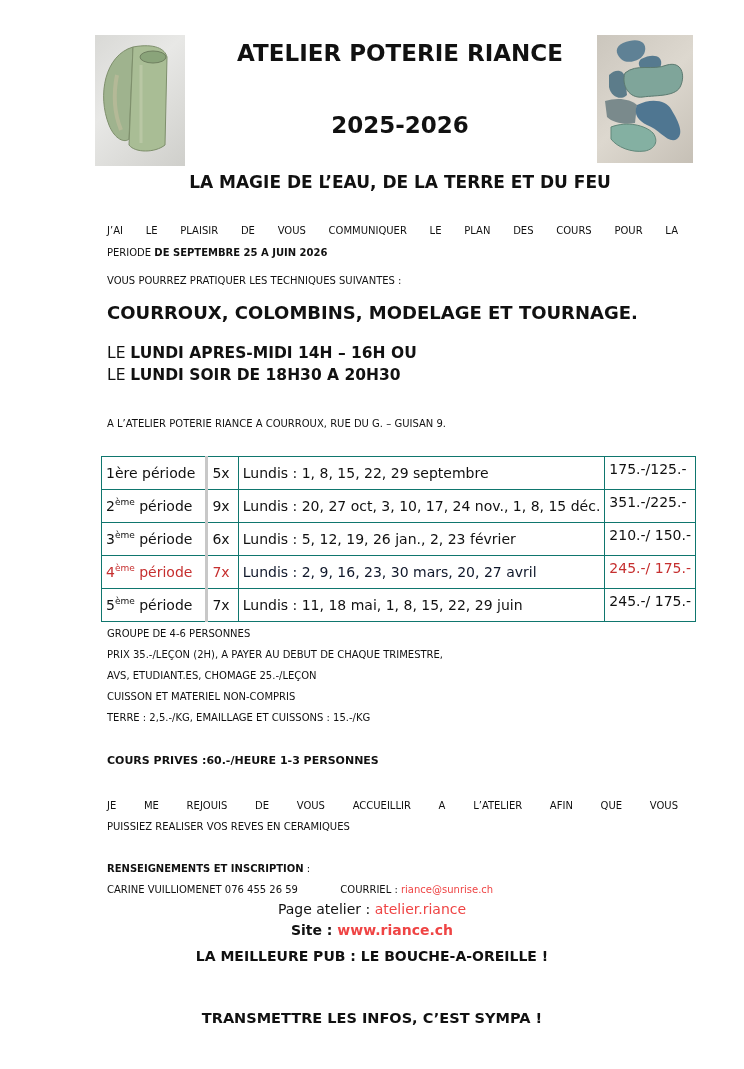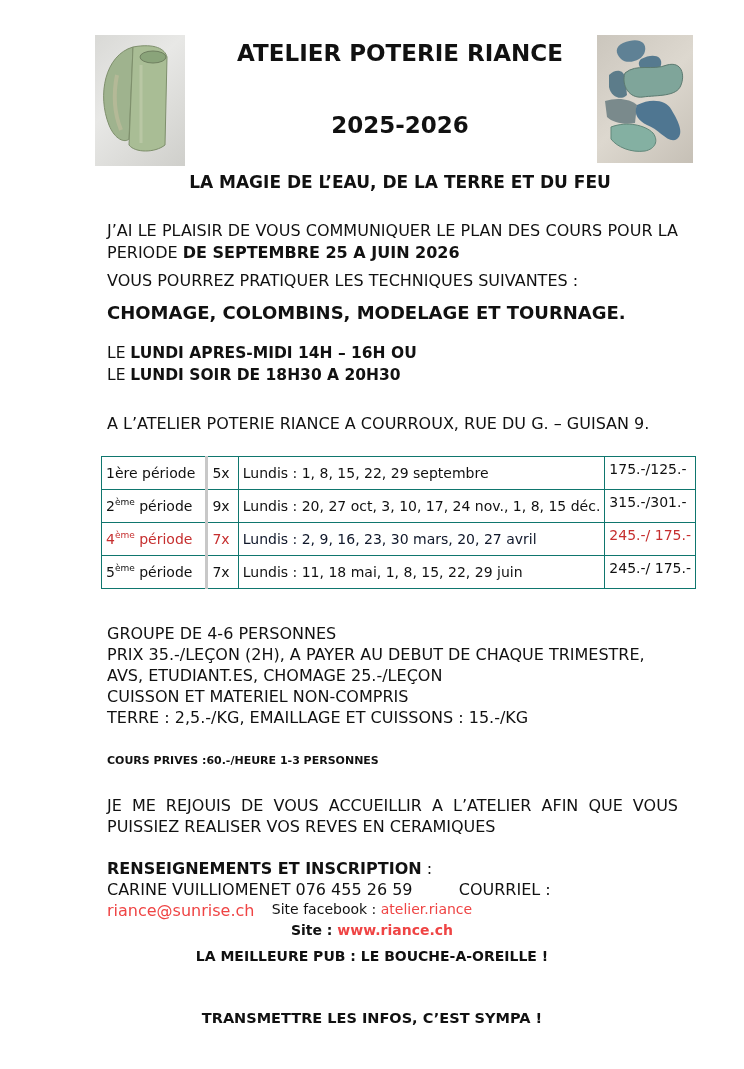--- a/index.html
+++ b/index.html
@@ -15,21 +15,21 @@
     .photo-right {
       left: 597px; top: 35px; width: 96px; height: 128px;
       background: linear-gradient(135deg, #cbc6bd 0%, #ddd8cf 50%, #c6c0b6 100%);
     }
     .title {
       left: 0; width: 744px; text-align: center; font-weight: bold; color: #111; margin-left: 28px;
     }
     .t1 { top: 40px; font-size: 23px; }
     .t2 { top: 112px; font-size: 23px; }
     .t3 { top: 172px; font-size: 17px; }
-    .body-text { left: 107px; width: 571px; font-size: 16px; line-height: 21px; }
+    .body-text { left: 107px; width: 571px; font-size: 10px; line-height: 21px; }
     .justify { text-align: justify; text-align-last: justify; }
     .big { font-size: 17.5px; font-weight: bold; }
     .med { font-size: 15.5px; }
     b { font-weight: bold; text-align: center; }
     table.periods {
       position: absolute; left: 101px; top: 456px; width: 595px;
       border-collapse: collapse; font-size: 14px;
     }
     table.periods td {
       border: 1px solid #0f766e; height: 28px; padding: 0 4px; vertical-align: middle;
@@ -70,21 +70,21 @@
 
 <div class="abs title t1">ATELIER POTERIE RIANCE</div>
 <div class="abs title t2">2025-2026</div>
 <div class="abs title t3">LA MAGIE DE L’EAU, DE LA TERRE ET DU FEU</div>
 
 <div class="abs body-text justify" style="top:220px;">J’AI LE PLAISIR DE VOUS COMMUNIQUER LE PLAN DES COURS POUR LA</div>
 <div class="abs body-text" style="top:242px;">
   <span>PERIODE </span><b>DE SEPTEMBRE 25 A JUIN 2026</b>
 </div>
 <div class="abs body-text" style="top:270px;">VOUS POURREZ PRATIQUER LES TECHNIQUES SUIVANTES :</div>
-<div class="abs body-text big" style="top:302px; font-size:18px;">CHOMAGE, COLOMBINS, MODELAGE ET TOURNAGE.</div>
+<div class="abs body-text big" style="top:302px; font-size:18px;">COURROUX, COLOMBINS, MODELAGE ET TOURNAGE.</div>
 
 <div class="abs body-text med" style="top:343px;">
   <span>LE </span><b>LUNDI APRES-MIDI 14H – 16H OU</b>
 </div>
 <div class="abs body-text med" style="top:365px;">
   <span>LE </span><b>LUNDI SOIR DE 18H30 A 20H30</b>
 </div>
 <div class="abs body-text" style="top:413px;">A L’ATELIER POTERIE RIANCE A COURROUX, RUE DU G. – GUISAN 9.</div>
 
 <table class="periods">
@@ -92,21 +92,27 @@
       <tr>
         <td class="c1"><span>1ère</span><sup></sup><span> période</span></td>
         <td class="c2">5x</td>
         <td class="c3">Lundis : 1, 8, 15, 22, 29 septembre</td>
         <td class="c4">175.-/125.-</td>
       </tr>
       <tr>
         <td class="c1"><span>2</span><sup>ème</sup><span> période</span></td>
         <td class="c2">9x</td>
         <td class="c3">Lundis : 20, 27 oct, 3, 10, 17, 24 nov., 1, 8, 15 déc.</td>
-        <td class="c4">315.-/301.-</td>
+        <td class="c4">351.-/225.-</td>
+      </tr>
+      <tr>
+        <td class="c1"><span>3</span><sup>ème</sup><span> période</span></td>
+        <td class="c2">6x</td>
+        <td class="c3">Lundis : 5, 12, 19, 26 jan., 2, 23 février</td>
+        <td class="c4">210.-/ 150.-</td>
       </tr>
       <tr class="highlight">
         <td class="c1" style="color: rgb(198, 47, 47);"><span>4</span><sup>ème</sup><span> période</span></td>
         <td class="c2" style="color: rgb(198, 47, 47);">7x</td>
         <td class="c3" style="color: #0f172a;">Lundis : 2, 9, 16, 23, 30 mars, 20, 27 avril</td>
         <td class="c4" style="color: rgb(198, 47, 47);">245.-/ 175.-</td>
       </tr>
       <tr>
         <td class="c1"><span>5</span><sup>ème</sup><span> période</span></td>
         <td class="c2">7x</td>
@@ -130,20 +136,20 @@
 
 <div class="abs body-text" style="top:858px;">
   <b>RENSEIGNEMENTS ET INSCRIPTION</b><span> :</span>
 </div>
 <div class="abs body-text" style="top:879px; text-align:left;">
   <span>CARINE VUILLIOMENET  076 455 26 59</span>
   <span style="display:inline-block; width:36px;"></span>
   <span>COURRIEL : </span><a class="link" href="#">riance@sunrise.ch</a>
 </div>
 <div class="abs center" style="top:901px; font-size:14px;">
-  <span>Site facebook : </span><a class="link" href="#">atelier.riance</a>
+  <span>Page atelier : </span><a class="link" href="#">atelier.riance</a>
 </div>
 <div class="abs center" style="top:922px; font-size:14px; font-weight:bold;">
   <span>Site : </span><a class="link" href="#">www.riance.ch</a>
 </div>
 
 <div class="abs center" style="top:948px; font-size:14px; font-weight:bold;">LA MEILLEURE PUB : LE BOUCHE-A-OREILLE !</div>
 <div class="abs center" style="top:1010px; font-size:14.5px; font-weight:bold;">TRANSMETTRE LES INFOS, C’EST SYMPA !</div>
 
 </body></html>

